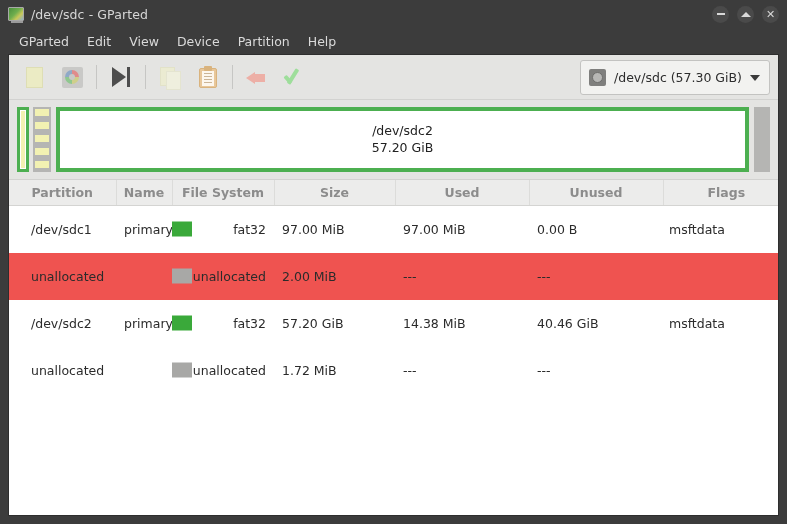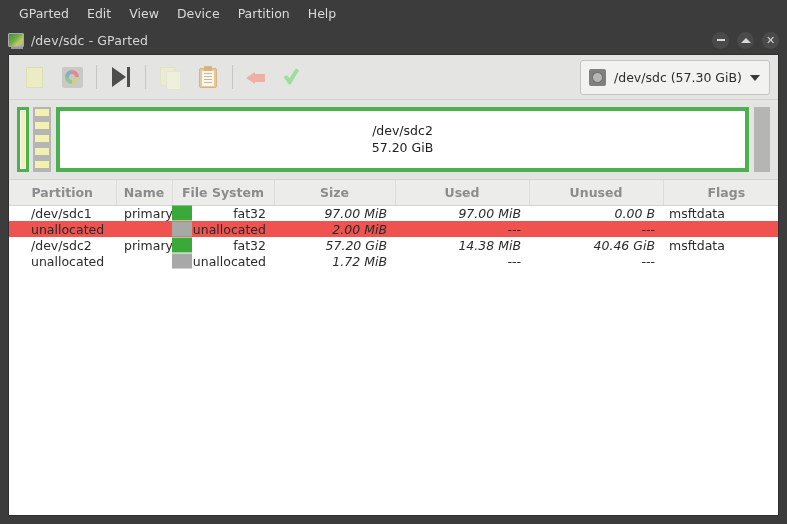--- a/index.html
+++ b/index.html
@@ -292,29 +292,29 @@
     border-right: 1px solid #dcdcda;
     border-bottom: 1px solid #d4d4d2;
     text-align: center;
     padding: 0 6px;
     white-space: nowrap;
   }
   table.ptable thead th:last-child { border-right: none; padding-left: 17px; }
   table.ptable tbody td {
     height: 16px;
     color: #2b2b2b;
-    padding: 0 8px;
+    padding: 16px 8px;
     white-space: nowrap;
     vertical-align: middle;
   }
   tr.row-selected td { background: #ef5350; color: #ffffff; }
   .c-part  { text-align: left;  padding-left: 22px !important; }
   .c-name  { text-align: right; }
   .c-fs    { text-align: right; position: relative; margin-top: 28px; }
-  .c-size, .c-used, .c-unused { text-align: right; font-style: italic; }
+  .c-size, .c-used, .c-unused { text-align: left; }
   .c-flags { text-align: left; padding-left: 6px !important; }
   .fs-swatch {
     width: 20px; height: 15px; flex: 0 0 20px;
     position: absolute; left: 0px; top: 50%; transform: translateY(-50%);
   }
   .fs-text { margin-left: auto; }
 
   
   #statusbar {
     flex: 0 0 38px;
@@ -324,43 +324,43 @@
     padding-left: 18px;
     color: #4a4a4a;
     font-size: 12.5px;
   }
 </style>
 </head>
 <body>
 
 <div id="window">
 
+  <div id="titlebar">
+    <div id="title-icon"></div>
+    <div id="title-text">/dev/sdc - GParted</div>
+    <div id="win-controls">
+      <div class="win-btn">
+        <span class="glyph-min"></span>
+      </div>
+      <div class="win-btn">
+        <span class="glyph-max"></span>
+      </div>
+      <div class="win-btn">
+        <span class="glyph-close">✕</span>
+      </div>
+    </div>
+  </div>
+
   <div id="menubar">
     <div class="menu-item">GParted</div>
     <div class="menu-item">Edit</div>
     <div class="menu-item">View</div>
     <div class="menu-item">Device</div>
     <div class="menu-item">Partition</div>
     <div class="menu-item">Help</div>
-  </div>
-
-  <div id="titlebar">
-    <div id="title-icon"></div>
-    <div id="title-text">/dev/sdc - GParted</div>
-    <div id="win-controls">
-      <div class="win-btn">
-        <span class="glyph-min"></span>
-      </div>
-      <div class="win-btn">
-        <span class="glyph-max"></span>
-      </div>
-      <div class="win-btn">
-        <span class="glyph-close">✕</span>
-      </div>
-    </div>
   </div>
 
   <div id="client">
 
     <div id="toolbar">
       <div class="tb-btn">
         <span class="ic-new"></span>
       </div>
       <div class="tb-btn">
         <span class="ic-disk">

